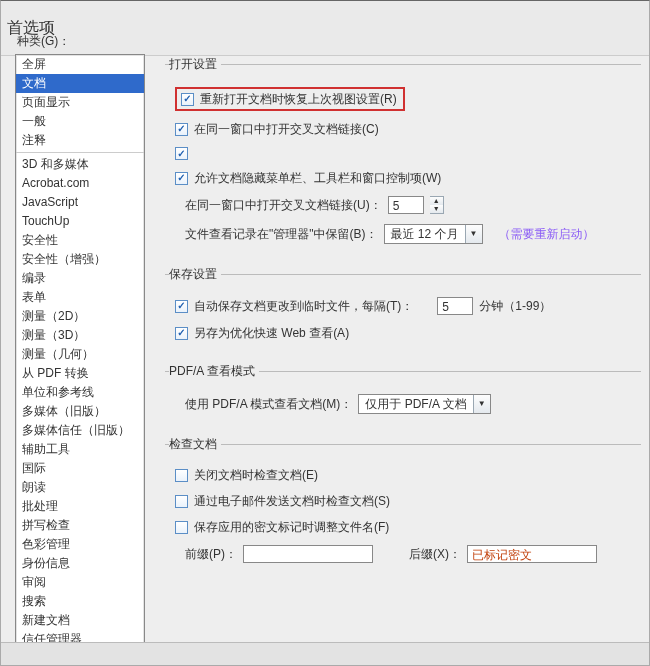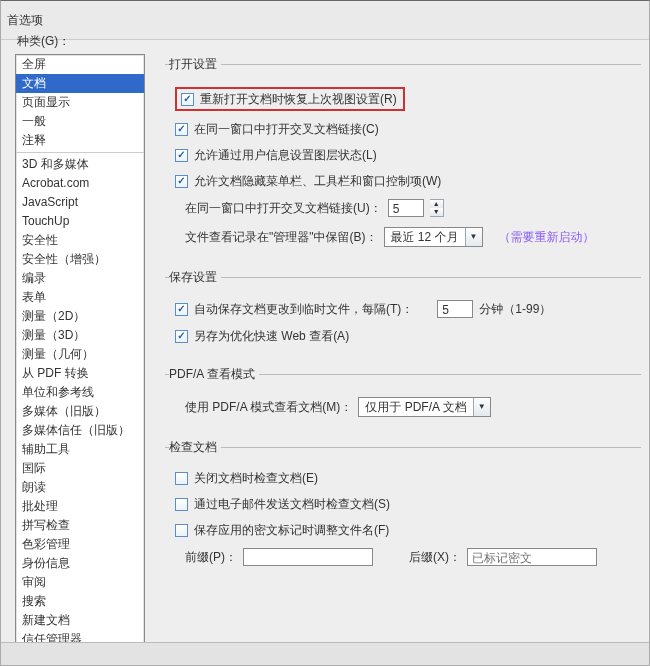--- a/index.html
+++ b/index.html
@@ -18,24 +18,24 @@
     box-sizing: border-box;
     width: 650px;
     height: 666px;
     background: #eeeeee;
     border: 1px solid #aaa;
     border-top: 1px solid #666;
   }
   .titlebar {
     height: 22px;
     line-height: 22px;
-    padding: 8px 6px;
+    padding: 16px 6px;
     background: #eaeaea;
     border-bottom: 1px solid #ccc;
-    font-size: 12px;
+    font-size: 16px;
   }
   .content {
     position: absolute;
     top: 22px; left: 0; right: 0; bottom: 22px;
     padding: 6px 8px 0 14px;
     box-sizing: border-box;
   }
   .categories-label {
     display: block;
     margin: 4px 0 4px 2px;
@@ -115,21 +115,21 @@
   }
   .numfield, .textfield {
     border: 1px solid #888;
     background: #fff;
     padding: 1px 4px;
     height: 18px;
     box-sizing: border-box;
   }
   .numfield { width: 36px; text-align: left; }
   .textfield.wide { width: 130px; }
-  .textfield.ph { color: #737373; }
+  .textfield.ph { color: #c2410c; }
   .spinbtns {
     display: flex; flex-direction: column;
     width: 14px; height: 18px;
     border: 1px solid #9aa7b2;
     border-left: none;
     box-sizing: border-box;
   }
   .spinbtns span {
     flex: 1; font-size: 7px; line-height: 8px;
     text-align: center; background: linear-gradient(#fdfdfd,#e4e9ee);
@@ -222,21 +222,20 @@
             </span>
           </div>
 
           <div class="row">
             <span class="check checked"></span>
             <span>在同一窗口中打开交叉文档链接(C)</span>
           </div>
 
           <div class="row">
             <span class="check checked"></span>
-            <span>允许通过用户信息设置图层状态(L)</span>
           </div>
 
           <div class="row">
             <span class="check checked"></span>
             <span>允许文档隐藏菜单栏、工具栏和窗口控制项(W)</span>
           </div>
 
           <div class="row indent">
             <span>在同一窗口中打开交叉文档链接(U)：</span>
             <span class="numfield">5</span>

